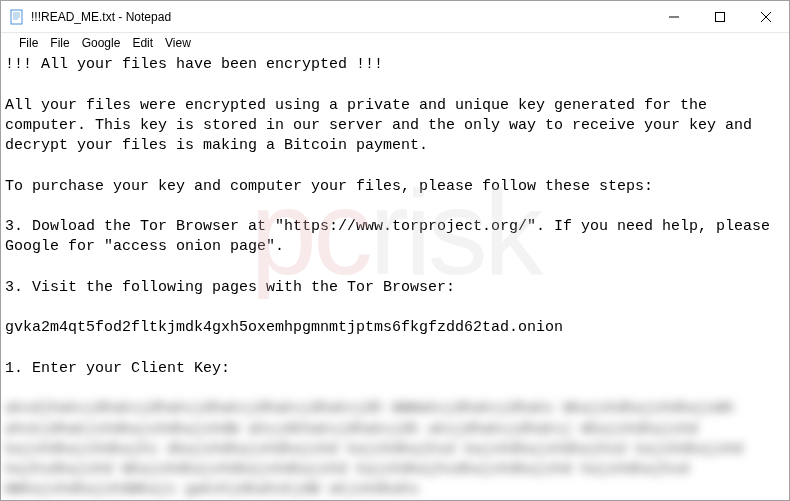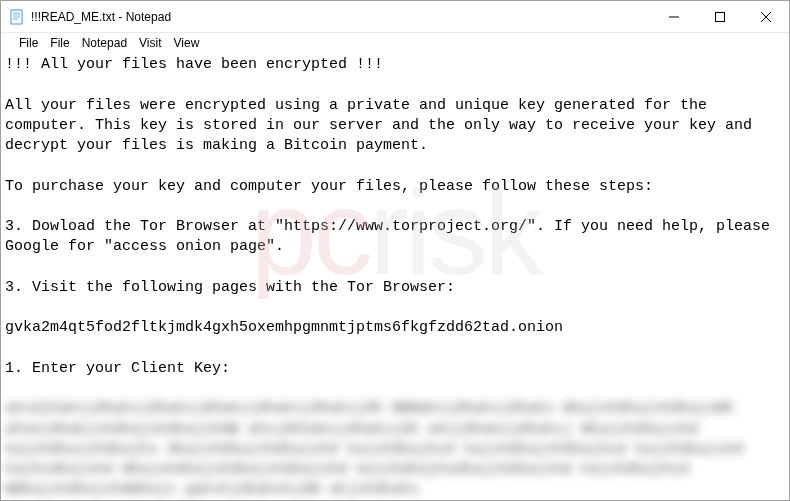--- a/index.html
+++ b/index.html
@@ -134,22 +134,22 @@
           <line x1="0" y1="0" x2="10" y2="10" stroke="#000" stroke-width="1"></line>
           <line x1="10" y1="0" x2="0" y2="10" stroke="#000" stroke-width="1"></line>
         </svg>
       </div>
     </div>
   </div>
 
   <div class="menubar">
     <div class="menu-item">File</div>
     <div class="menu-item">File</div>
-    <div class="menu-item">Notepad</div>
-    <div class="menu-item">Visit</div>
+    <div class="menu-item">Google</div>
+    <div class="menu-item">Edit</div>
     <div class="menu-item">View</div>
   </div>
 
   <div class="content"><div class="watermark"><span class="half-red">pc</span><span>risk</span></div><span>!!! All your files have been encrypted !!!</span>
 
 <span>All your files were encrypted using a private and unique key generated for the computer. This key is stored in our server and the only way to receive your key and decrypt your files is making a Bitcoin payment.</span>
 
 <span>To purchase your key and computer your files, please follow these steps:</span>
 
 <span>3. Dowload the Tor Browser at "https://www.torproject.org/". If you need help, please Google for "access onion page".</span>

